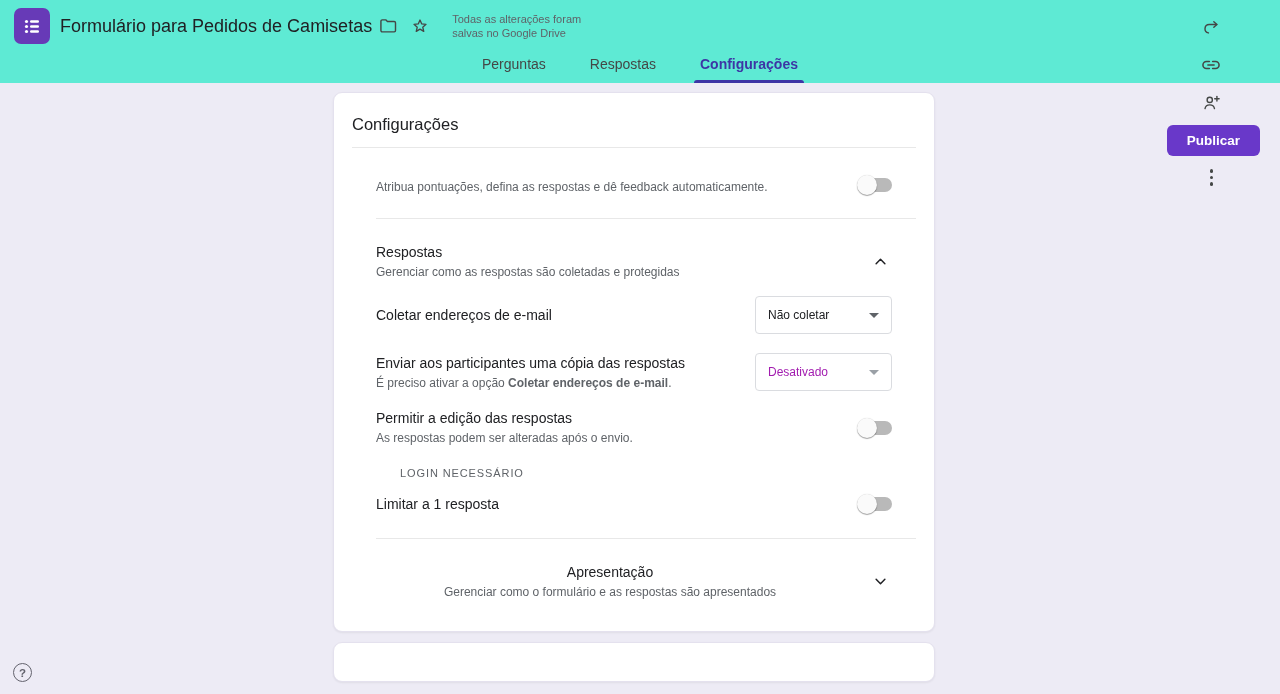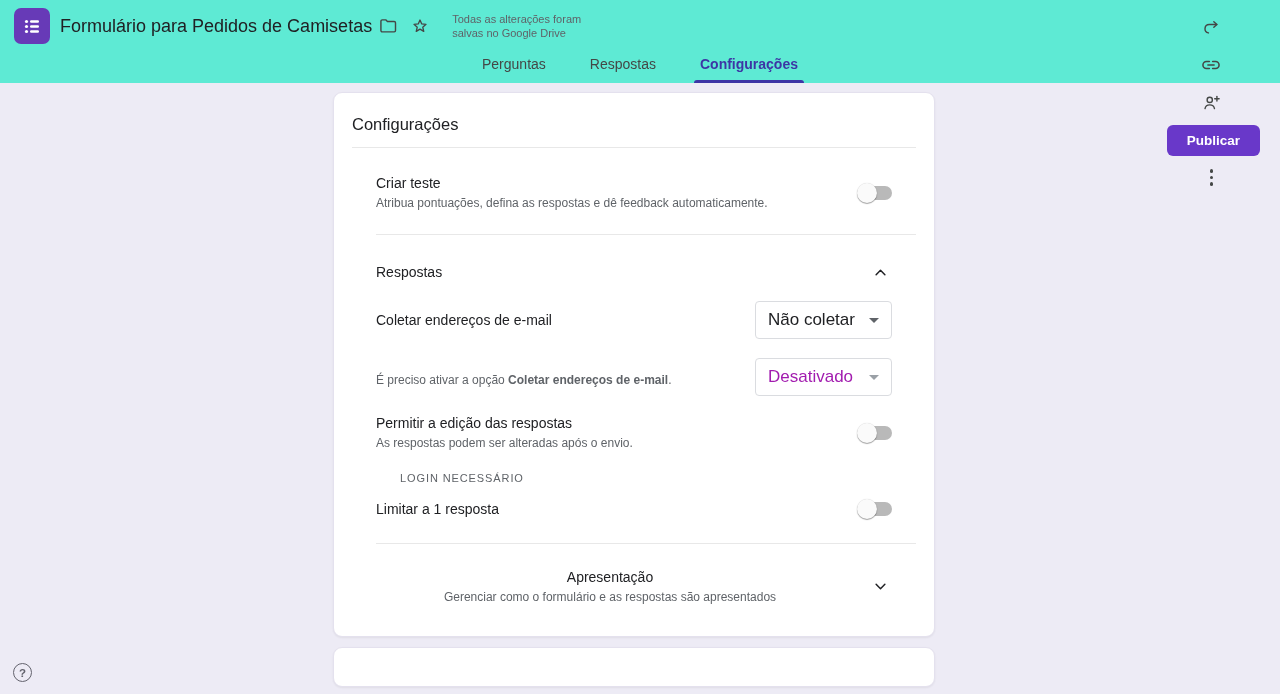--- a/index.html
+++ b/index.html
@@ -53,21 +53,21 @@
   
   .quiz-row { margin:27px 0 24px; }
 
   
   .sect-row { margin:25px 0 17px; cursor:pointer; }
   .chev { width:24px; height:24px; display:flex; align-items:center; justify-content:center; cursor:pointer; }
 
   
   .dropdown { width:137px; height:38px; border:1px solid #dadce0; border-radius:4px;
     background:#fff; display:flex; align-items:center; padding:0 12px; cursor:pointer; flex:0 0 auto; }
-  .dropdown .val { flex:1; font-size:17px; color:#202124; }
+  .dropdown .val { flex:1; font-size:12px; color:#202124; }
   .dropdown .caret { width:0; height:0; border-left:5px solid transparent;
     border-right:5px solid transparent; border-top:5.5px solid #5f6368; }
   .dropdown.disabled { cursor:default; }
   .dropdown.disabled .val { color:#a21caf; }
   .dropdown.disabled .caret { border-top-color:#9aa0a6; }
   .dd-row { margin-bottom:19px; }
   .dd-row .txt { padding-right:16px; }
   .note-bold { font-weight:bold; color:#5f6368; }
 
   
@@ -187,54 +187,55 @@
   </div>
 </div>
 
 <div class="content">
   <div class="card main">
     <div class="card-heading">Configurações</div>
     <div class="hr head"></div>
 
     <div class="row quiz-row">
       <div class="txt">
-        <div class="title14">Criar teste</div>
         <div class="desc12">Atribua pontuações, defina as respostas e dê feedback automaticamente.</div>
       </div>
       <span class="toggle">
           <span class="track"></span>
           <span class="knob"></span>
         </span>
     </div>
 
     <div class="hr section"></div>
 
     <div class="row sect-row">
       <div class="txt">
         <div class="title14">Respostas</div>
+        <div class="desc12">Gerenciar como as respostas são coletadas e protegidas</div>
       </div>
       <span class="chev">
         <svg width="15" height="15" viewBox="0 0 24 24" fill="none" stroke="#202124" stroke-width="2.4" stroke-linecap="round" stroke-linejoin="round">
           <path d="M5 15.5 12 8.5l7 7"></path>
         </svg>
       </span>
     </div>
 
     <div class="row sub dd-row">
       <div class="txt">
         <div class="title14">Coletar endereços de e-mail</div>
       </div>
       <div class="dropdown">
         <span class="val">Não coletar</span>
         <span class="caret"></span>
       </div>
     </div>
 
     <div class="row sub dd-row">
       <div class="txt">
+        <div class="title14">Enviar aos participantes uma cópia das respostas</div>
         <div class="desc12"><span>É preciso ativar a opção </span><span class="note-bold">Coletar endereços de e-mail</span><span>.</span></div>
       </div>
       <div class="dropdown disabled">
         <span class="val">Desativado</span>
         <span class="caret"></span>
       </div>
     </div>
 
     <div class="row sub edit-row">
       <div class="txt">

